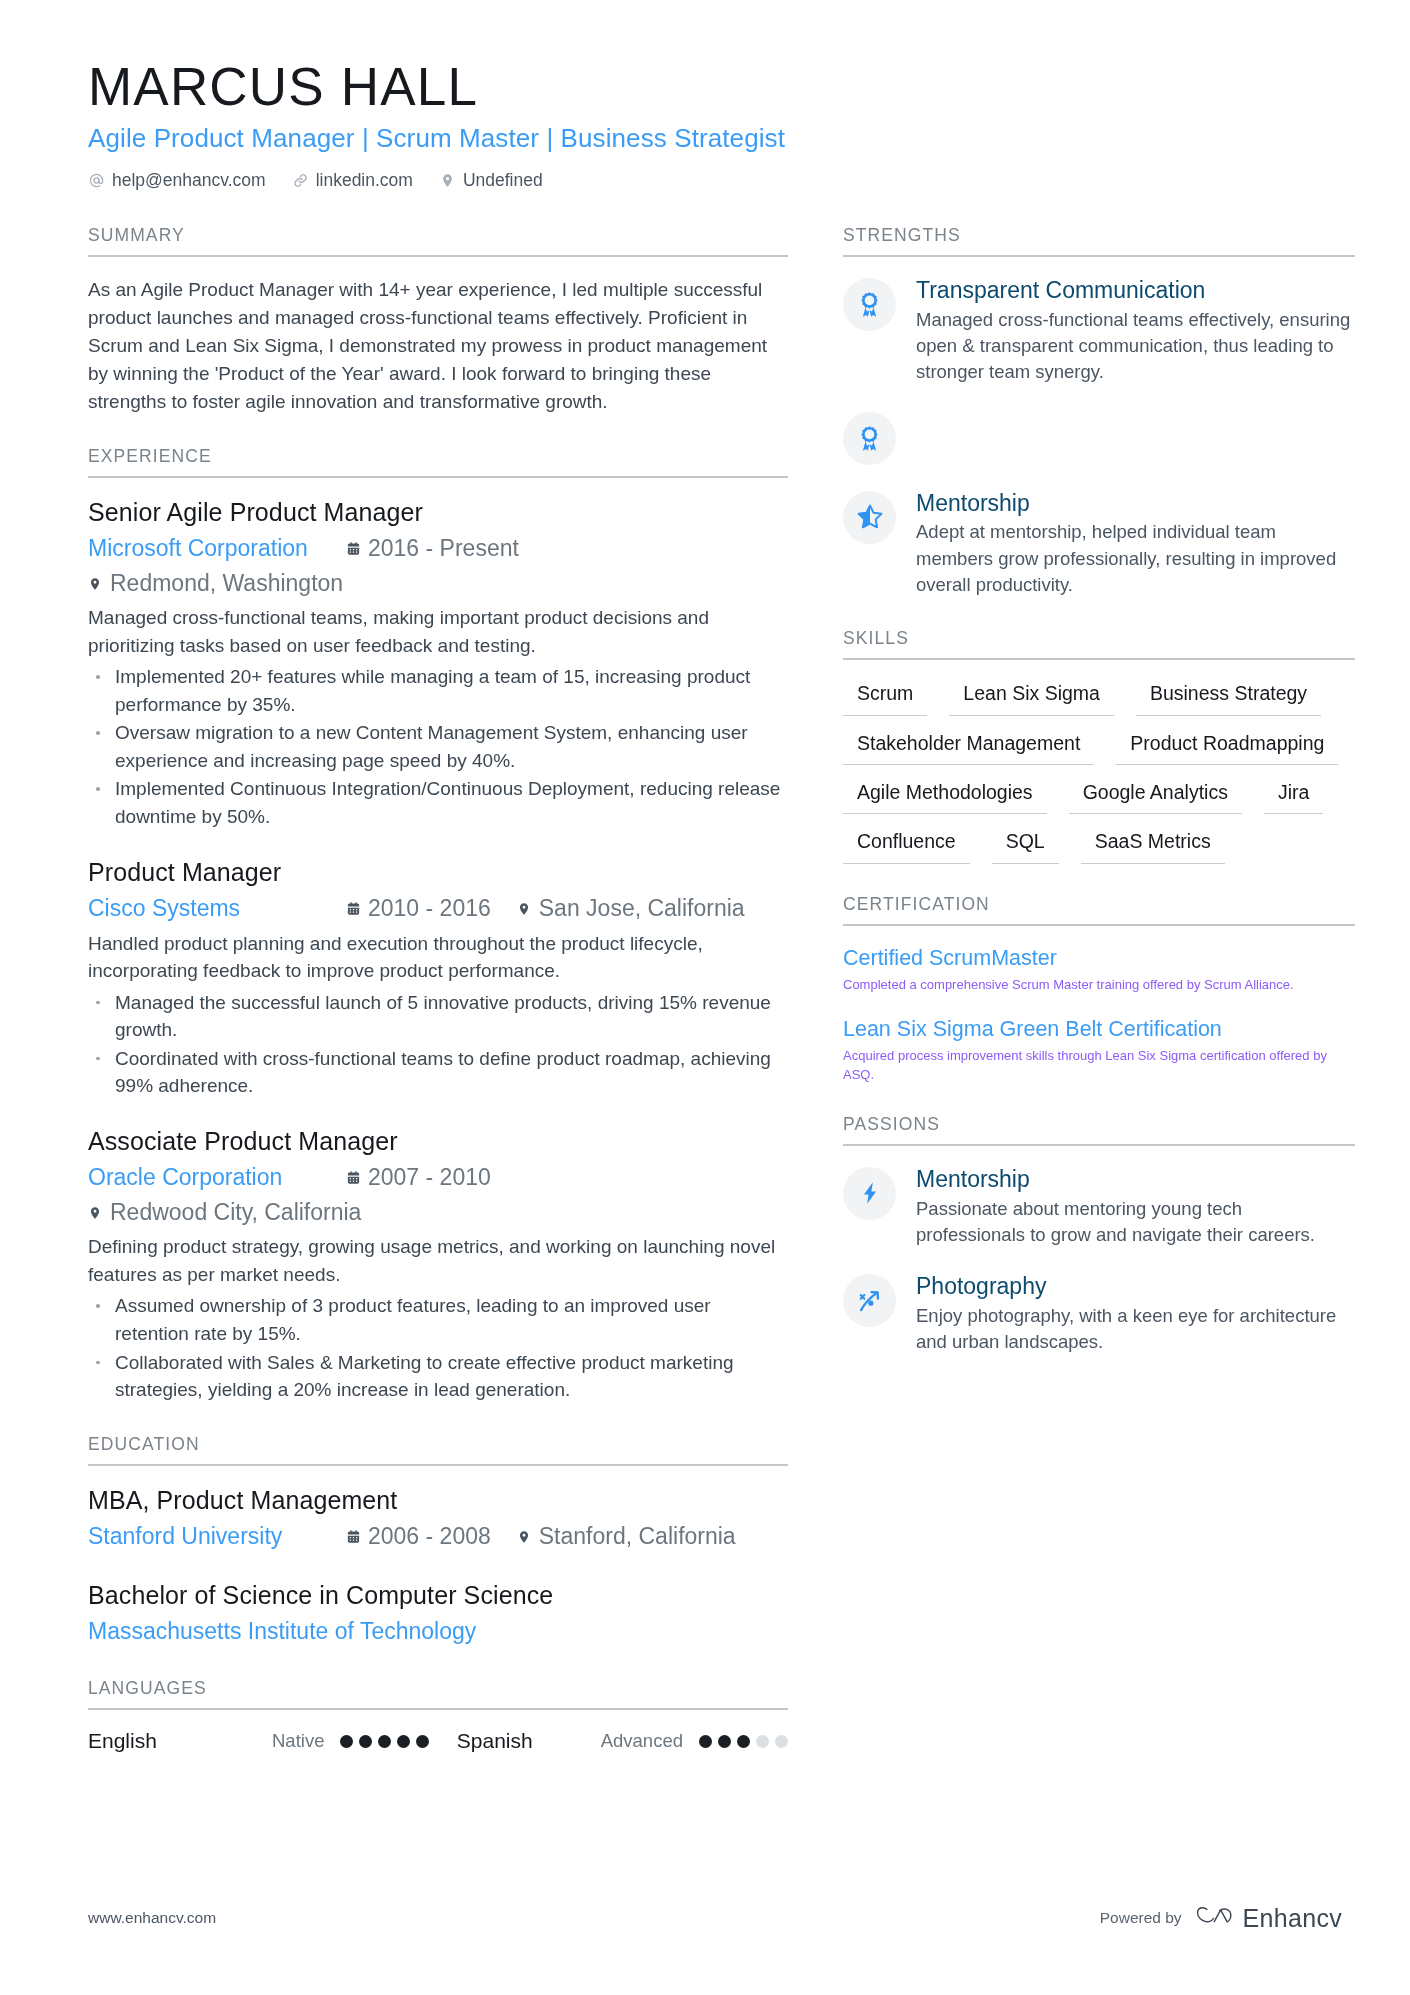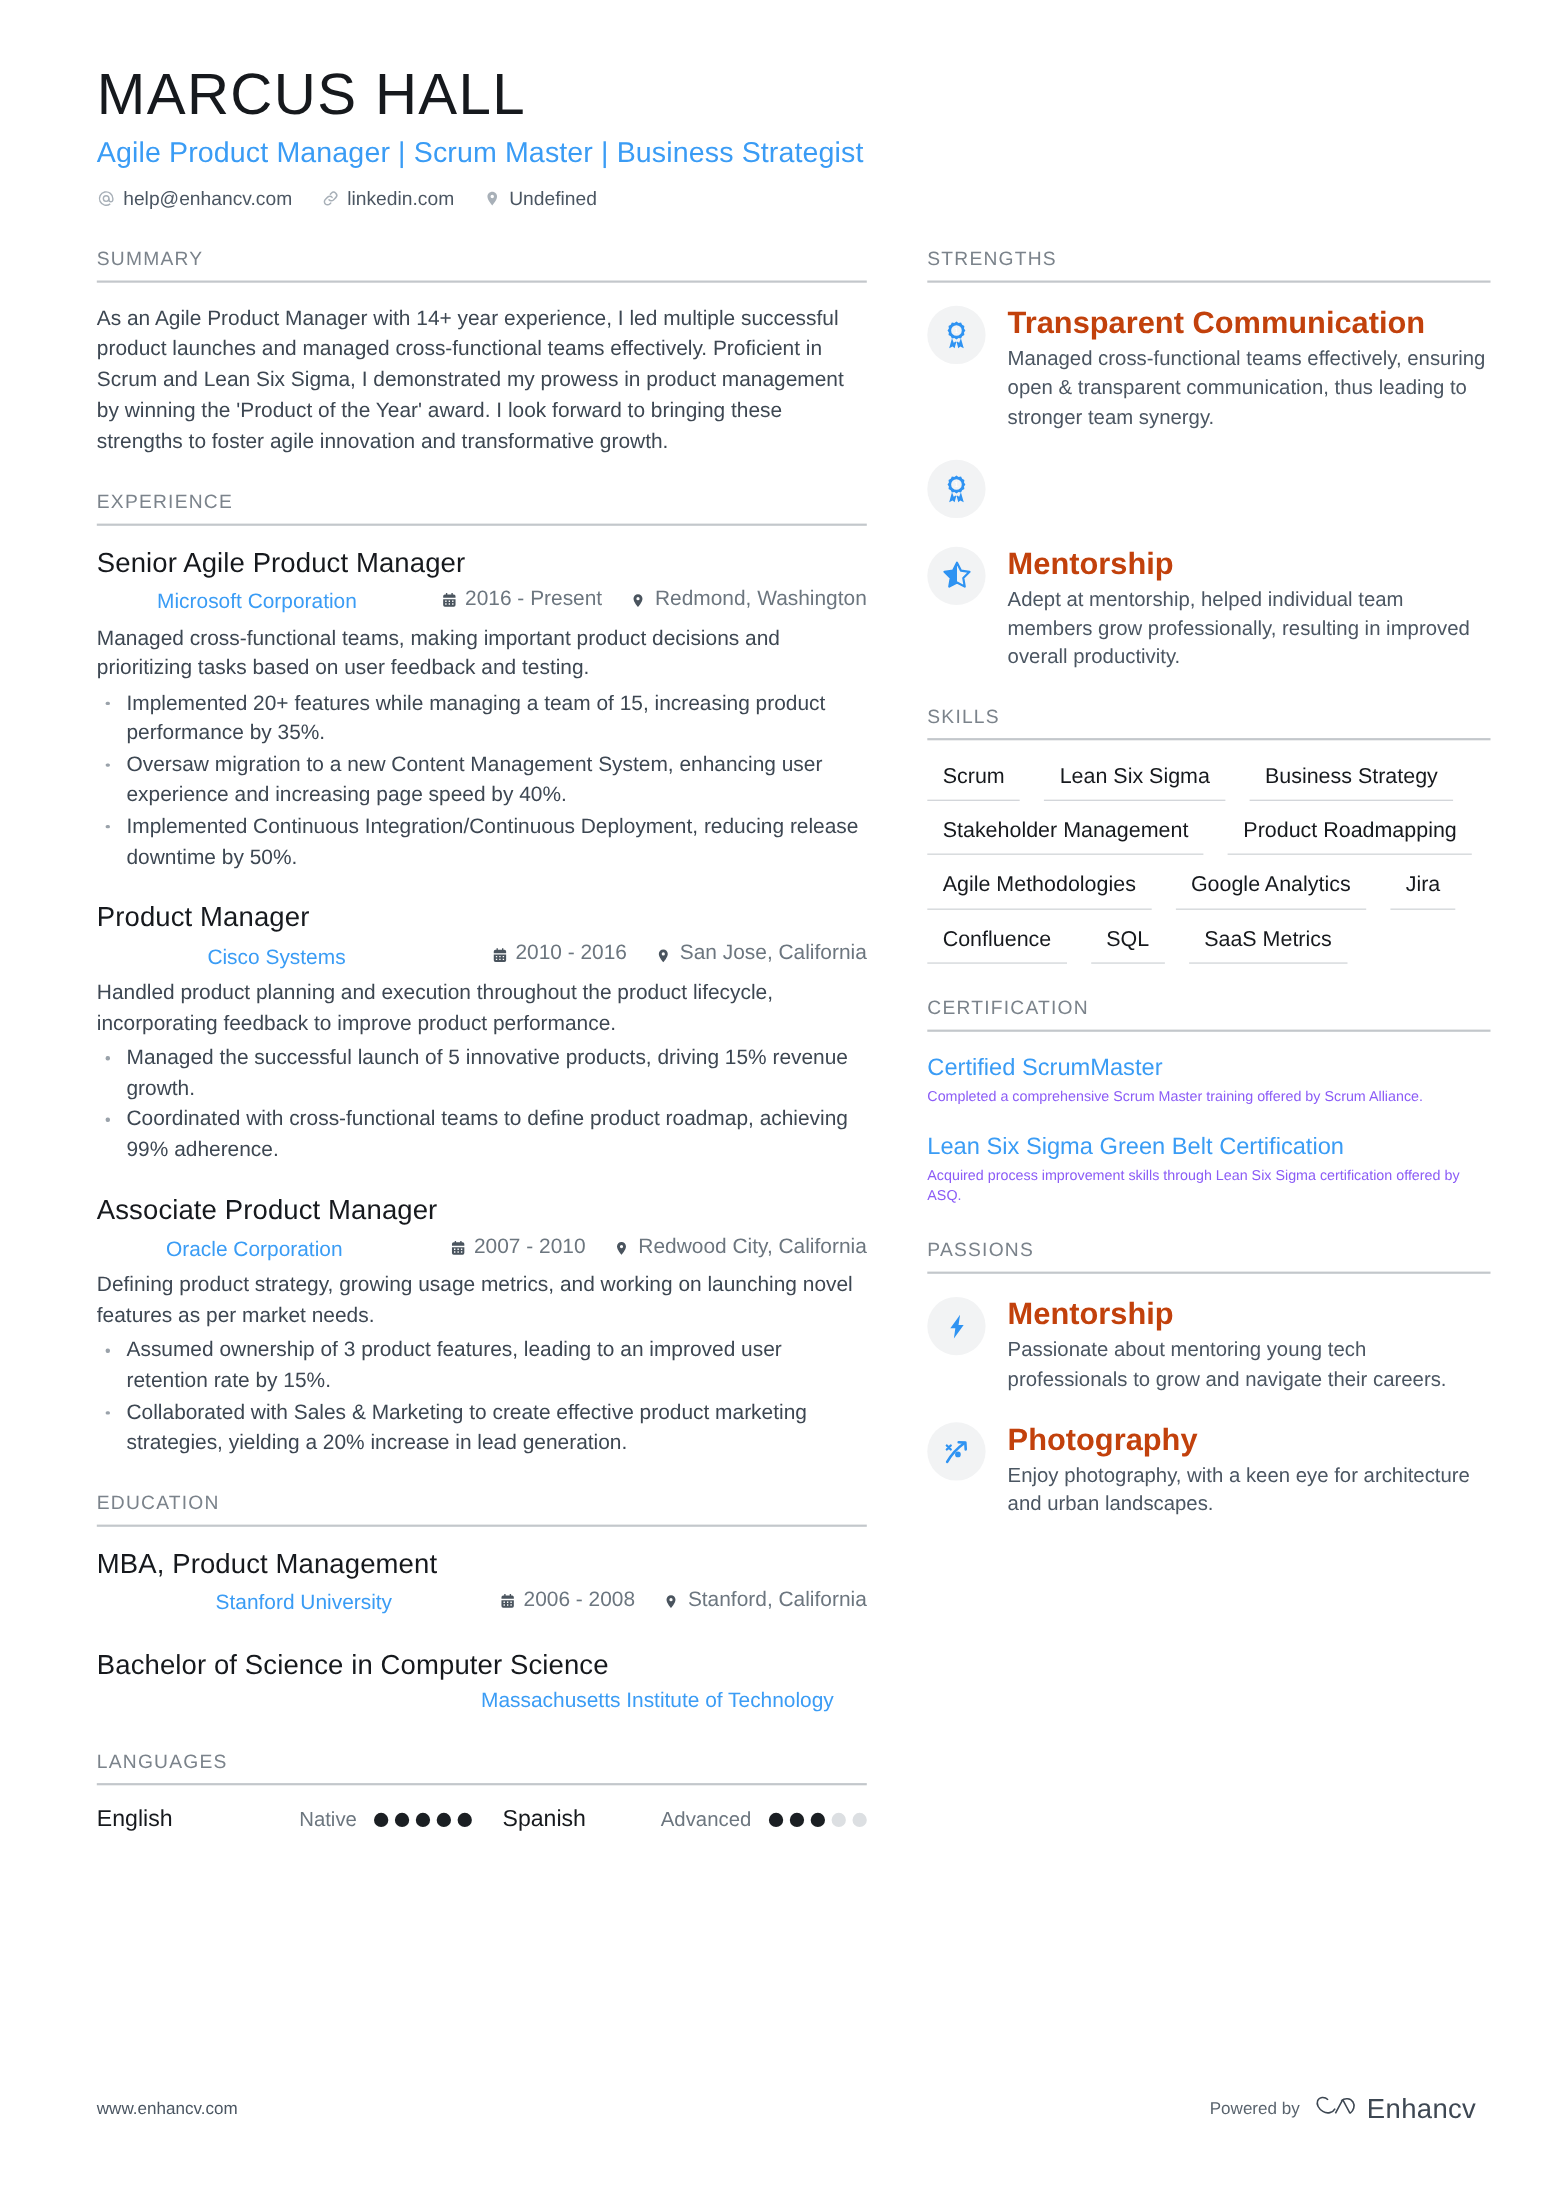--- a/index.html
+++ b/index.html
@@ -105,25 +105,24 @@
     font-weight: 400;
     color: #16191d;
     line-height: 1.25;
     margin-bottom: 3px;
     letter-spacing: .1px;
   }
 
   .entry-meta {
     display: flex;
     align-items: baseline;
-    font-size: 19px;
+    font-size: 23px;
     line-height: 1.5;
     margin-bottom: 4px;
     flex-wrap: wrap;
-    justify-content: flex-end;
   }
   .entry-org {
     color: #3a9cf5;
     min-width: 258px;
     padding-right: 12px;
   }
   .entry-org.narrow { min-width: 0; padding-right: 30px; }
   .meta-item {
     display: inline-flex;
     align-items: center;
@@ -221,23 +220,23 @@
     background: #f2f3f4;
     display: flex;
     align-items: center;
     justify-content: center;
     flex: 0 0 53px;
     margin-top: 2px;
   }
   .icon-circle svg { display: block; }
   .iconitem-body { flex: 1 1 auto; min-width: 0; }
   .iconitem-title {
-    font-size: 28px;
-    font-weight: 700;
-    color: #c2410c;
+    font-size: 23px;
+    font-weight: 400;
+    color: #0c4a6e;
     line-height: 1.25;
     margin-bottom: 2px;
   }
   .iconitem-desc {
     font-size: 18.5px;
     line-height: 1.42;
     color: #4b5662;
   }
 
   

